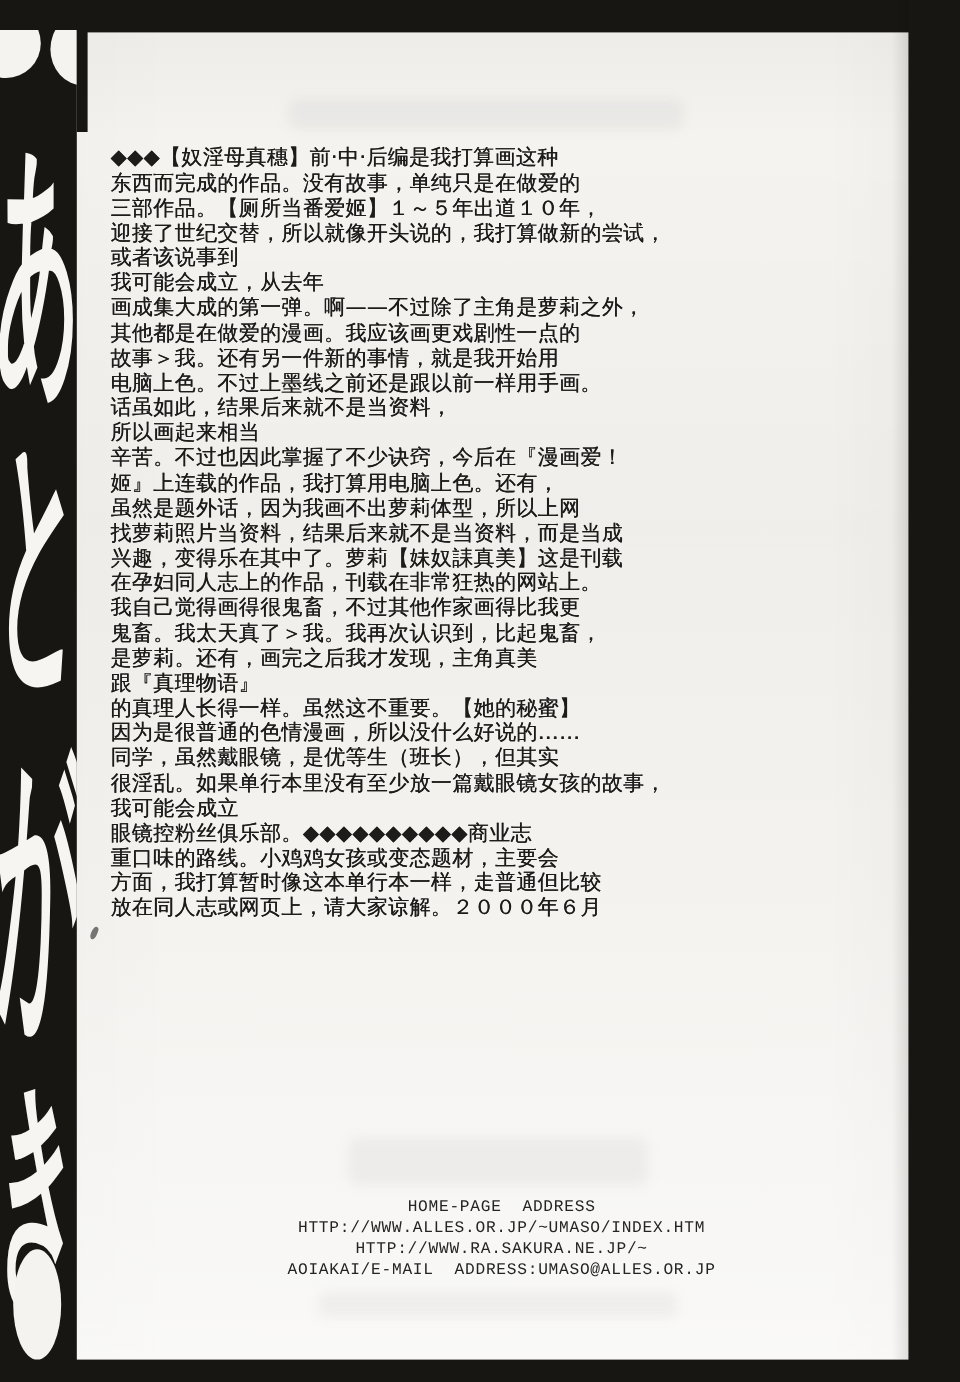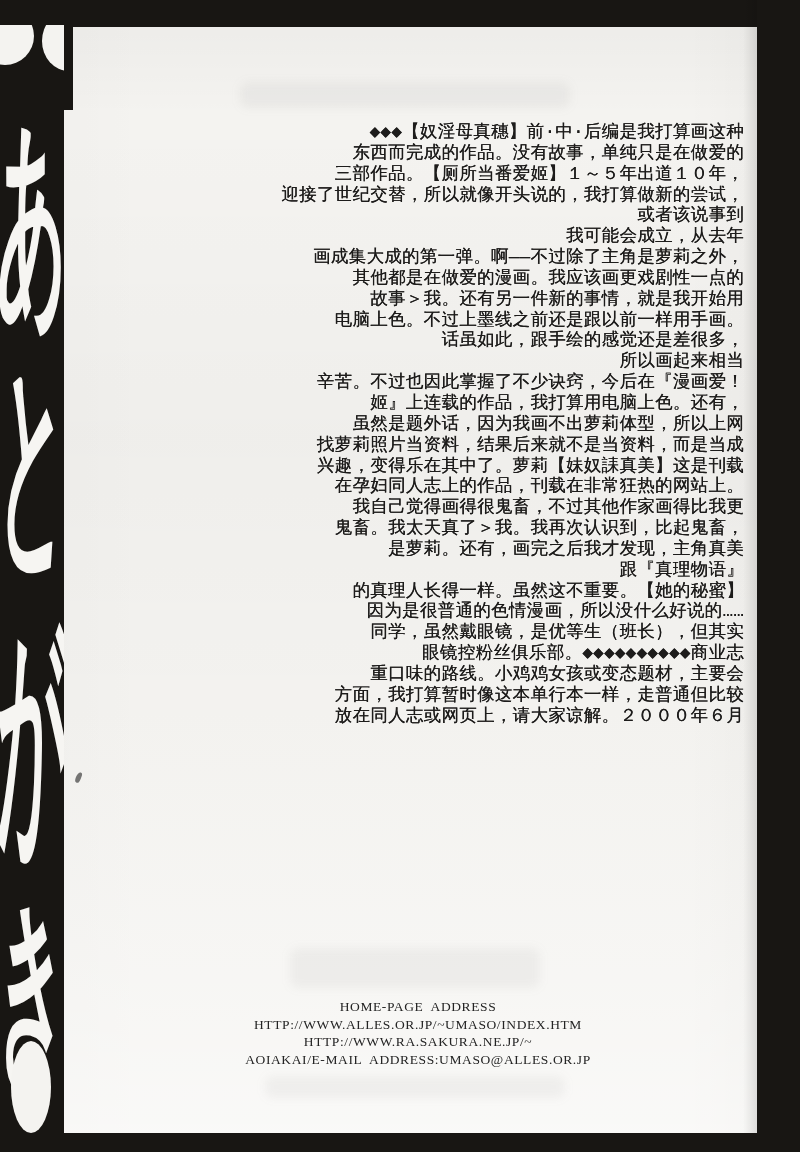--- a/index.html
+++ b/index.html
@@ -49,32 +49,31 @@
     color:#f6f5f2;font-family:"DejaVu Serif",serif;font-weight:bold;
     font-size:62px;line-height:64px;
     transform-origin:50% 0;
   }
   .kana-1{top:83px;transform:scale(1.12,3.50);}
   .kana-2{top:320px;transform:scale(1.12,3.67);}
   .kana-3{top:580px;transform:scale(1.12,4.10);}
   .kana-4{top:860px;transform:scale(1.12,3.36);}
   .afterword{
     position:absolute;left:92px;top:122px;width:652px;
-    text-align:right;
+    text-align:left;
     color:var(--text,#1d1c1b);
     font-size:17.5px;line-height:20.85px;
     letter-spacing:0.3px;
     text-shadow:0.25px 0 0 currentColor;
-    font-family:Liberation Mono, monospace;
   }
   .afterword .line{white-space:pre-line;}
   .footer{
     position:absolute;left:92px;top:998px;width:652px;
     text-align:center;
-    font-family:Liberation Serif, serif;
+    font-family:Liberation Mono, monospace;
     color:#242424;
     font-size:13.5px;line-height:17.5px;letter-spacing:0.6px;
   }
   .footer .line{white-space:pre;}
   .ghost{
     position:absolute;background:rgba(110,110,110,0.07);
     filter:blur(5px);border-radius:8px;pointer-events:none;
   }
   .ghost-1{left:240px;top:82px;width:330px;height:26px;}
   .ghost-2{left:290px;top:948px;width:250px;height:40px;}
@@ -119,35 +118,37 @@
       <div class="line">◆◆◆【奴淫母真穗】前·中·后编是我打算画这种</div>
       <div class="line">东西而完成的作品。没有故事，单纯只是在做爱的</div>
       <div class="line">三部作品。【厕所当番爱姬】１～５年出道１０年，</div>
       <div class="line">迎接了世纪交替，所以就像开头说的，我打算做新的尝试，</div>
       <div class="line">或者该说事到</div>
       <div class="line">我可能会成立，从去年</div>
       <div class="line">画成集大成的第一弹。啊——不过除了主角是萝莉之外，</div>
       <div class="line">其他都是在做爱的漫画。我应该画更戏剧性一点的</div>
       <div class="line">故事＞我。还有另一件新的事情，就是我开始用</div>
       <div class="line">电脑上色。不过上墨线之前还是跟以前一样用手画。</div>
-      <div class="line">话虽如此，跟手绘的感觉还是差很多，</div>
+      <div class="line">话虽如此，结果后来就不是当资料，</div>
       <div class="line">所以画起来相当</div>
       <div class="line">辛苦。不过也因此掌握了不少诀窍，今后在『漫画爱！</div>
       <div class="line">姬』上连载的作品，我打算用电脑上色。还有，</div>
       <div class="line">虽然是题外话，因为我画不出萝莉体型，所以上网</div>
       <div class="line">找萝莉照片当资料，结果后来就不是当资料，而是当成</div>
       <div class="line">兴趣，变得乐在其中了。萝莉【妹奴誄真美】这是刊载</div>
       <div class="line">在孕妇同人志上的作品，刊载在非常狂热的网站上。</div>
       <div class="line">我自己觉得画得很鬼畜，不过其他作家画得比我更</div>
       <div class="line">鬼畜。我太天真了＞我。我再次认识到，比起鬼畜，</div>
       <div class="line">是萝莉。还有，画完之后我才发现，主角真美</div>
       <div class="line">跟『真理物语』</div>
       <div class="line">的真理人长得一样。虽然这不重要。【她的秘蜜】</div>
       <div class="line">因为是很普通的色情漫画，所以没什么好说的……</div>
       <div class="line">同学，虽然戴眼镜，是优等生（班长），但其实</div>
+      <div class="line">很淫乱。如果单行本里没有至少放一篇戴眼镜女孩的故事，</div>
+      <div class="line">我可能会成立</div>
       <div class="line">眼镜控粉丝俱乐部。◆◆◆◆◆◆◆◆◆◆商业志</div>
       <div class="line">重口味的路线。小鸡鸡女孩或变态题材，主要会</div>
       <div class="line">方面，我打算暂时像这本单行本一样，走普通但比较</div>
       <div class="line">放在同人志或网页上，请大家谅解。２０００年６月</div>
     </div>
 
   <div class="footer">
       <div class="line">HOME-PAGE  ADDRESS</div>
       <div class="line">HTTP://WWW.ALLES.OR.JP/~UMASO/INDEX.HTM</div>
       <div class="line">HTTP://WWW.RA.SAKURA.NE.JP/~</div>

